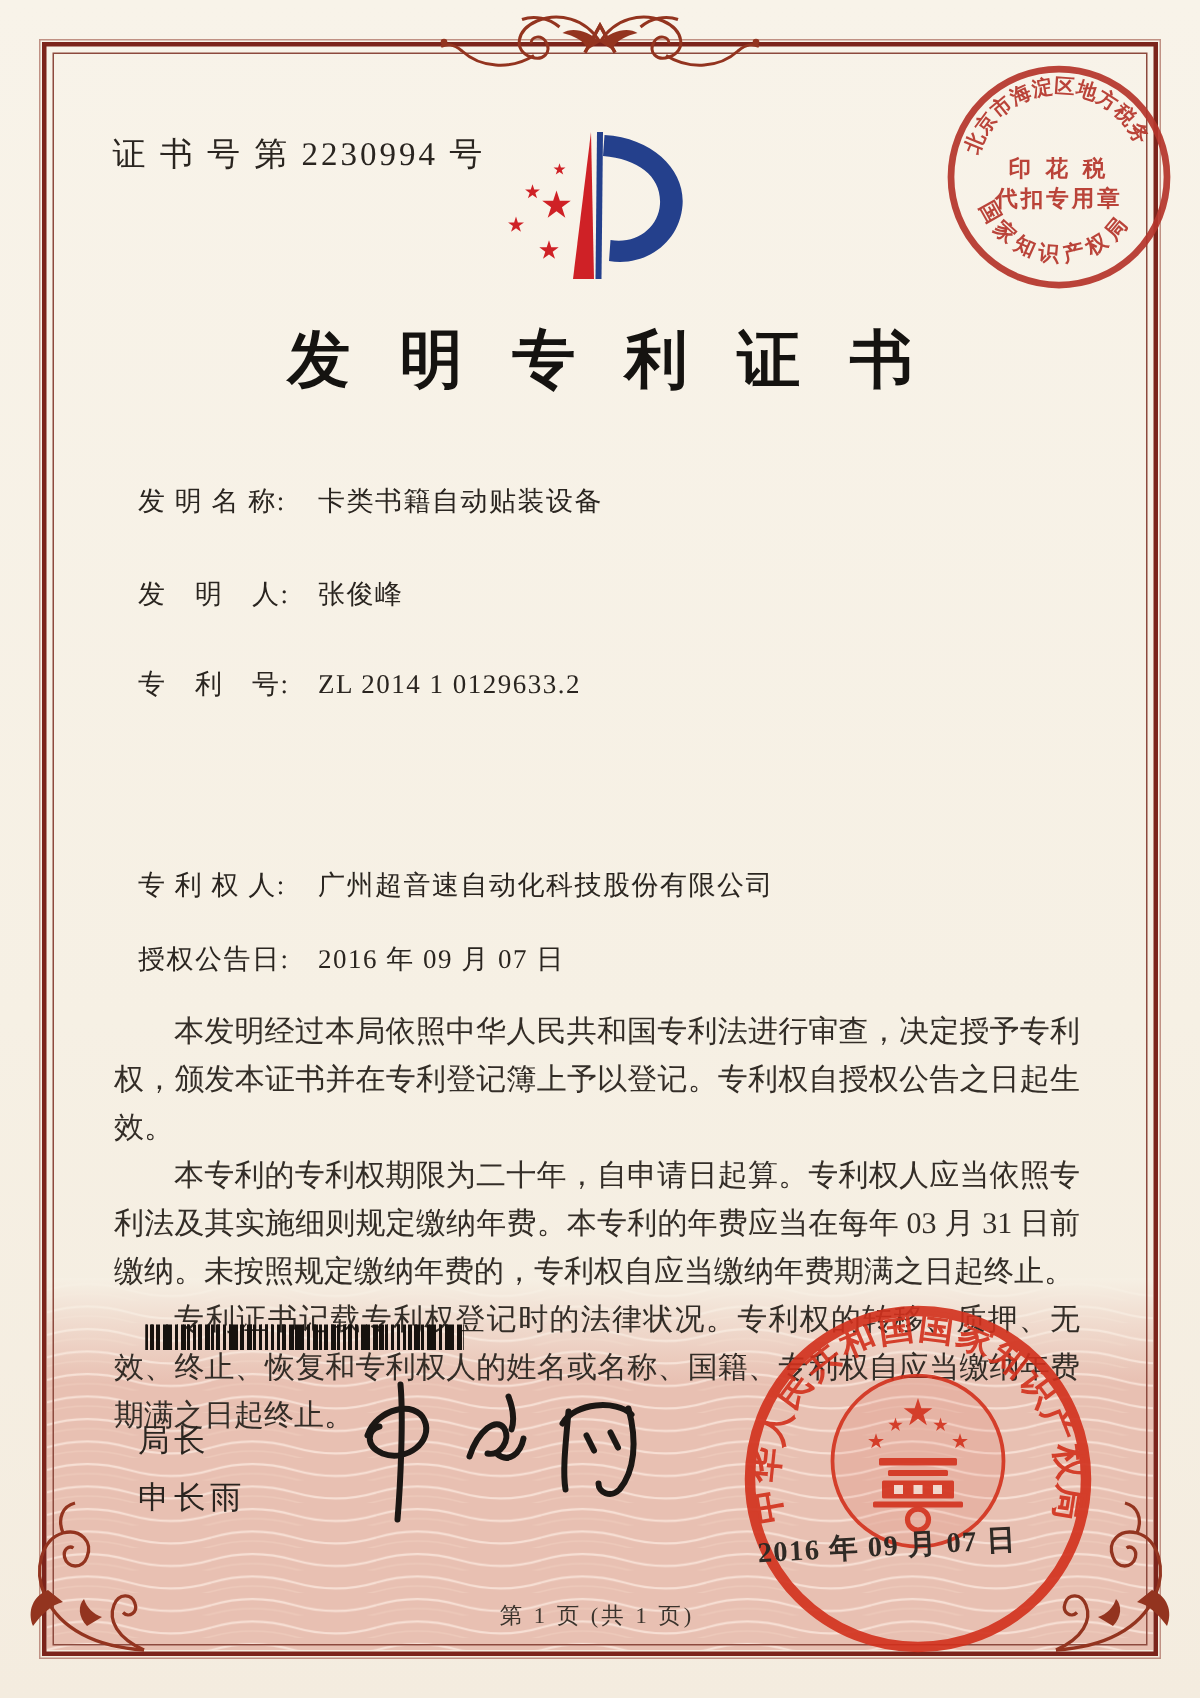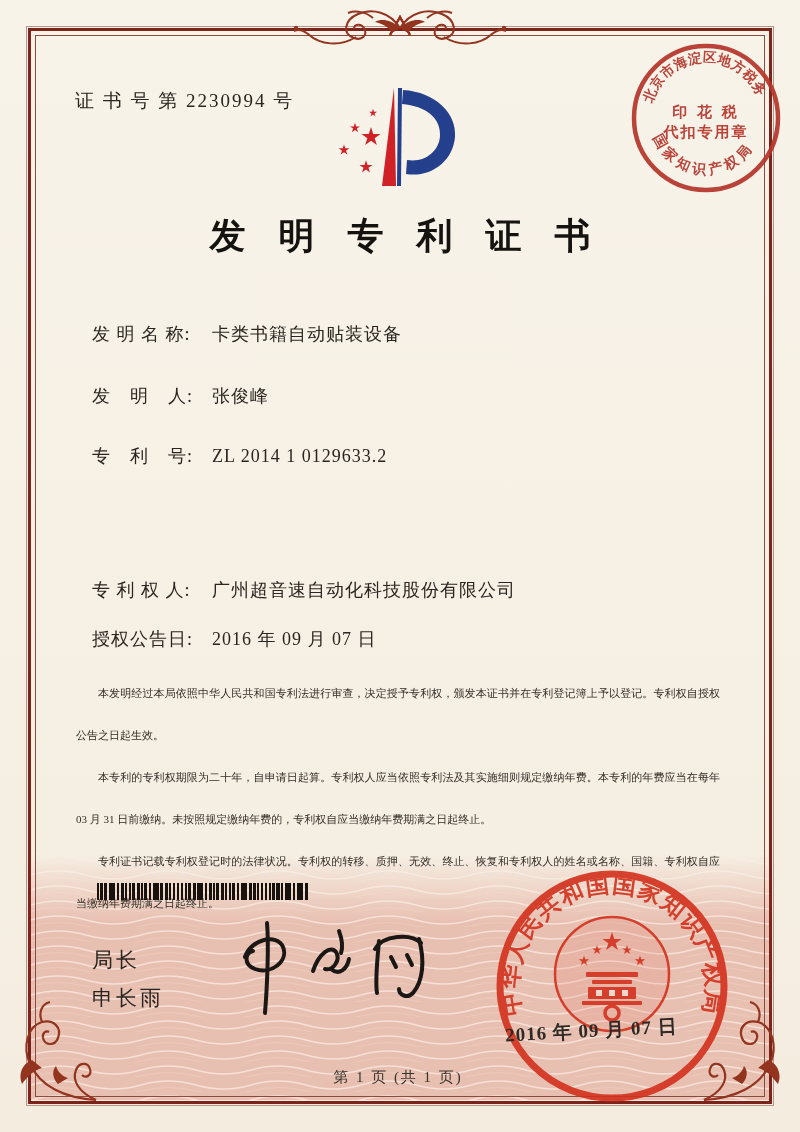--- a/index.html
+++ b/index.html
@@ -12,28 +12,28 @@
   }
   
   .frame-outer{position:absolute; inset:26px; border:1px solid #c09184; pointer-events:none;}
   .frame-thick{position:absolute; inset:28px; border:3px solid #7c241b; pointer-events:none;}
   .frame-thin{position:absolute; inset:35px; border:1px solid #8d4a3e; pointer-events:none;}
   
   .band{position:absolute; left:31px; top:852px; width:738px; height:248px;}
   .band-fade{position:absolute; left:31px; top:852px; width:738px; height:70px;
     background:linear-gradient(180deg,#f6f0e4 0%, rgba(246,240,228,0) 100%);}
   
-  .cert-no{position:absolute; left:75px; top:88px; font-size:19px; letter-spacing:2px; color:#2a2520;}
+  .cert-no{position:absolute; left:75px; top:88px; font-size:22px; letter-spacing:2px; color:#2a2520;}
   .title{position:absolute; left:0; right:0; top:212px; text-align:center;
-    font-size:36px; font-weight:bold; letter-spacing:33px; text-indent:33px; color:#151310;}
+    font-size:42px; font-weight:bold; letter-spacing:33px; text-indent:33px; color:#151310;}
   .field{position:absolute; left:92px; font-size:18px; white-space:nowrap; color:#2a2520;}
   .field .flabel{display:inline-block; min-width:110px; letter-spacing:1px;}
   .field .fvalue{margin-left:10px; letter-spacing:1px;}
   .body-text{position:absolute; left:76px; top:672px; width:644px;
-    font-size:11px; line-height:42px; text-align:justify; color:#332d27;}
+    font-size:20px; line-height:32px; text-align:justify; color:#332d27;}
   .body-text p{margin:0; text-indent:2em;}
   .director{position:absolute; left:92px; font-size:21px; letter-spacing:3px; color:#2a2520;}
   .footer{position:absolute; left:0; top:1068px; width:740px; text-align:center;
     font-size:15px; letter-spacing:2px; color:#3a332c;padding-left:28px;}
   
   .barcode{position:absolute; left:97px; top:883px; width:212px; height:17px;
     background-image:
       repeating-linear-gradient(90deg,#17120e 0 2px,transparent 2px 4px),
       repeating-linear-gradient(90deg,#17120e 0 1px,transparent 1px 7px),
       repeating-linear-gradient(90deg,transparent 0 3px,#17120e 3px 5px,transparent 5px 11px);

